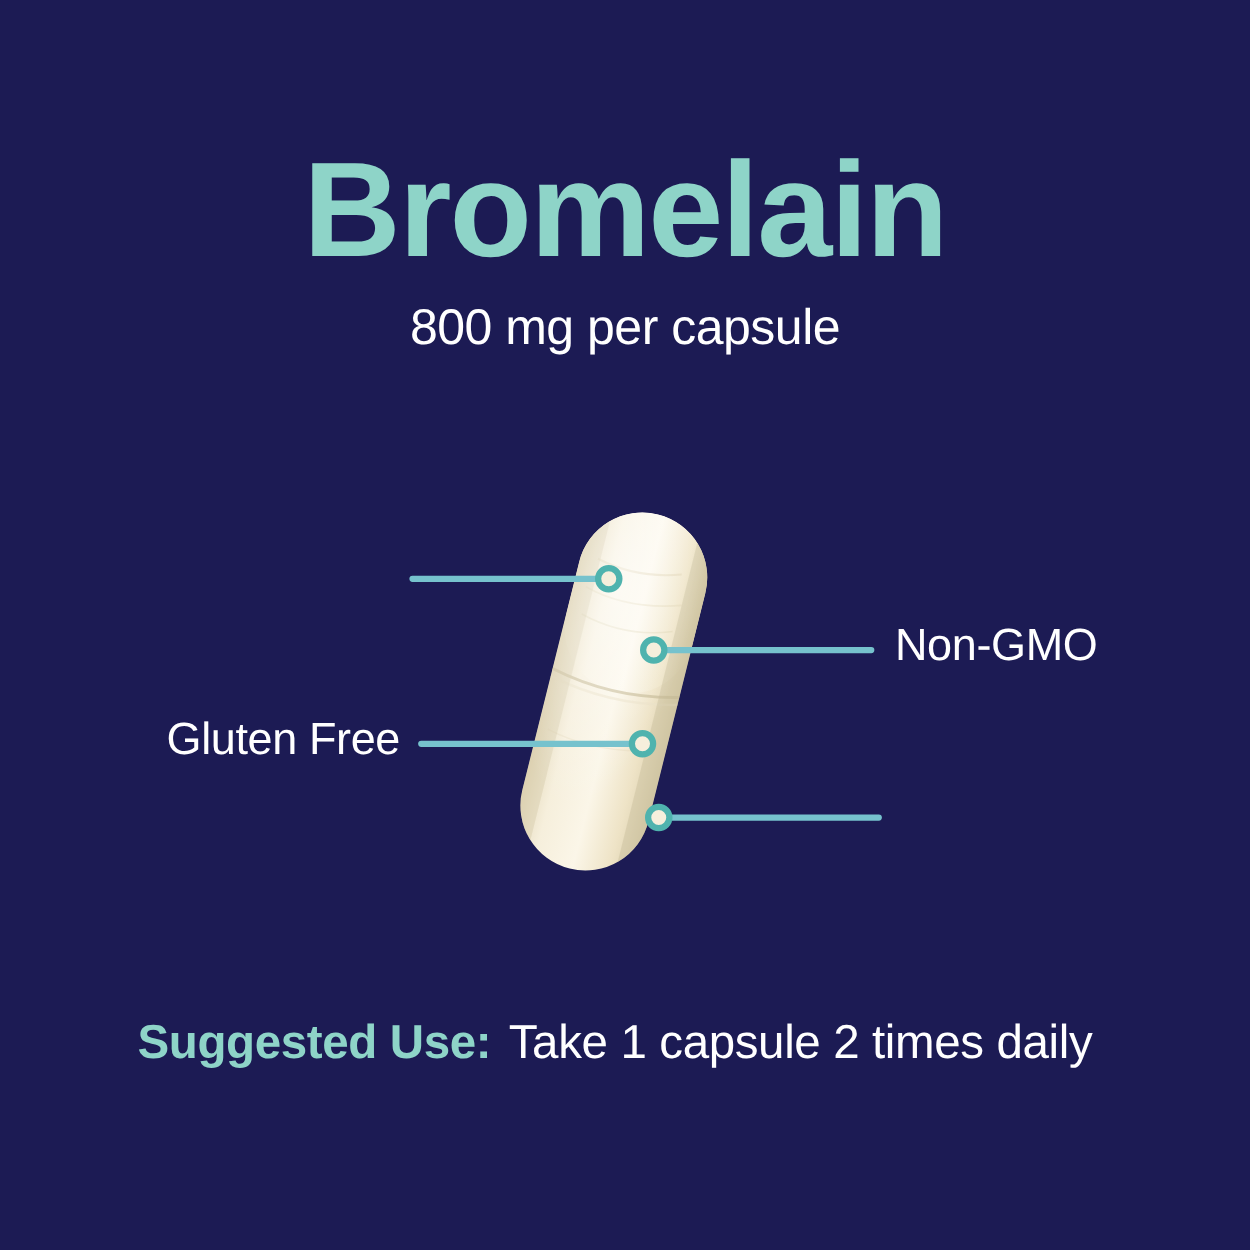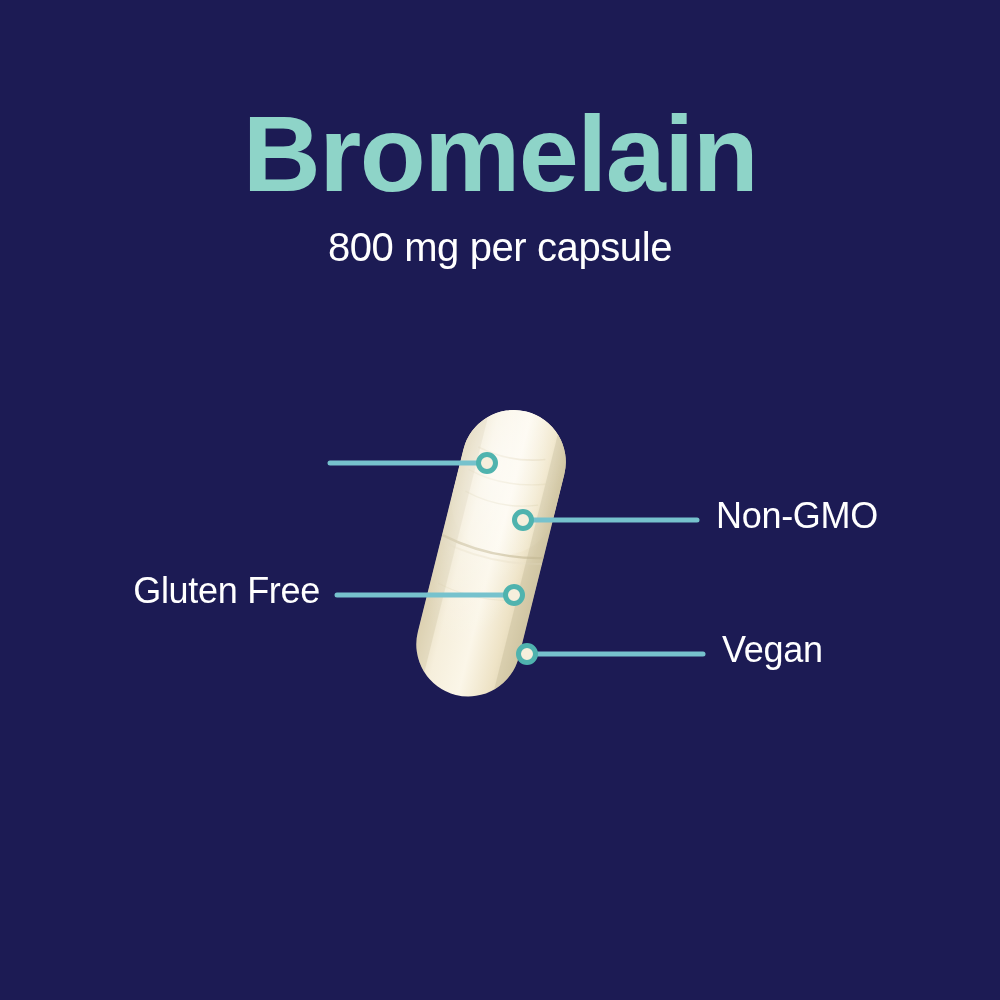--- a/index.html
+++ b/index.html
@@ -26,21 +26,21 @@
     width: 1000px;
     text-align: center;
   }
   #product-title {
     font-family: "Liberation Sans", sans-serif;
     font-size: 108px;
     font-weight: 700;
     letter-spacing: -1.5px;
     line-height: 1.02;
     color: #8ed4c8;
-    margin: 3px;
+    margin: 17px;
   }
   #product-subtitle {
     font-family: "Liberation Sans", sans-serif;
     font-size: 40px;
     font-weight: 400;
     letter-spacing: -0.4px;
     color: #ffffff;
     margin: 16px 0 0 0;
   }
 
@@ -183,16 +183,20 @@
       <circle cx="514" cy="595" r="8.5" fill="#f6efdc"></circle>
       <circle cx="527" cy="654" r="8.5" fill="#f6efdc"></circle>
     </g>
   </svg>
 
 
   <div class="callout-label to-right" style="right:680px; top:570px;">Gluten Free</div>
 
   <div class="callout-label to-left" style="left:716px; top:495px;">Non-GMO</div>
 
-  <div class="callout-label to-left" style="left:722px; top:629px;">Vegan</div>
-
+
+  <div id="suggested-use-block">
+    <div id="suggested-use-row">
+      <span id="suggested-use-label">Suggested Use:</span><span id="suggested-use-text">Take 1 capsule 2 times daily</span>
+    </div>
+  </div>
 
 </div>
 
 </body></html>

